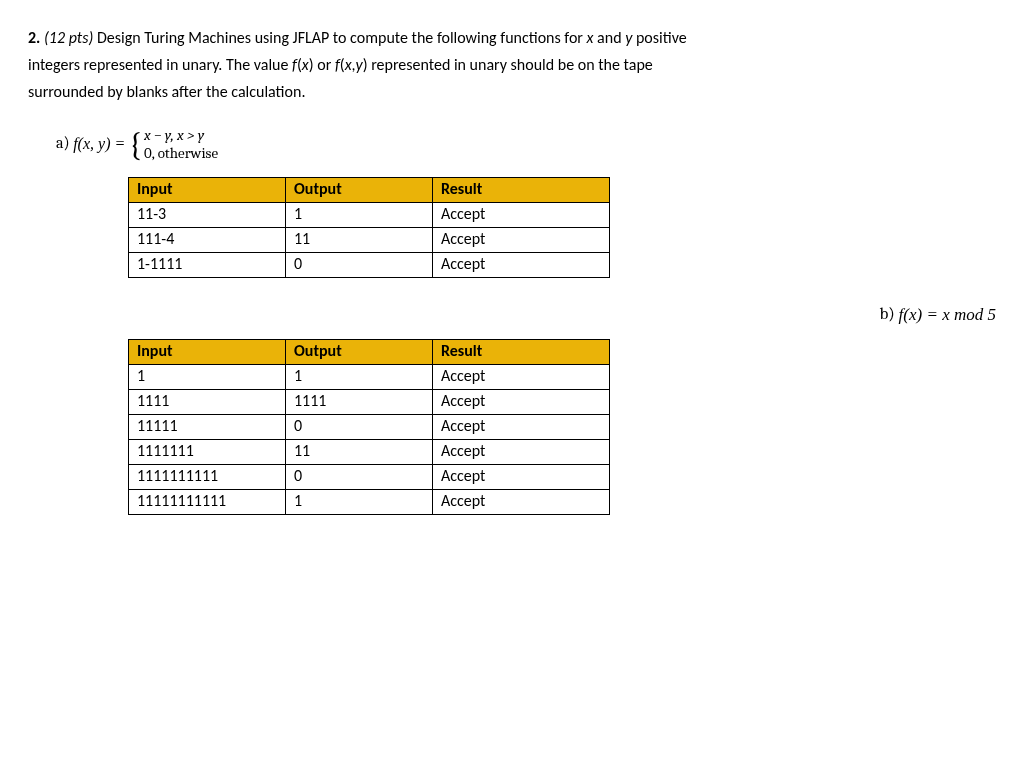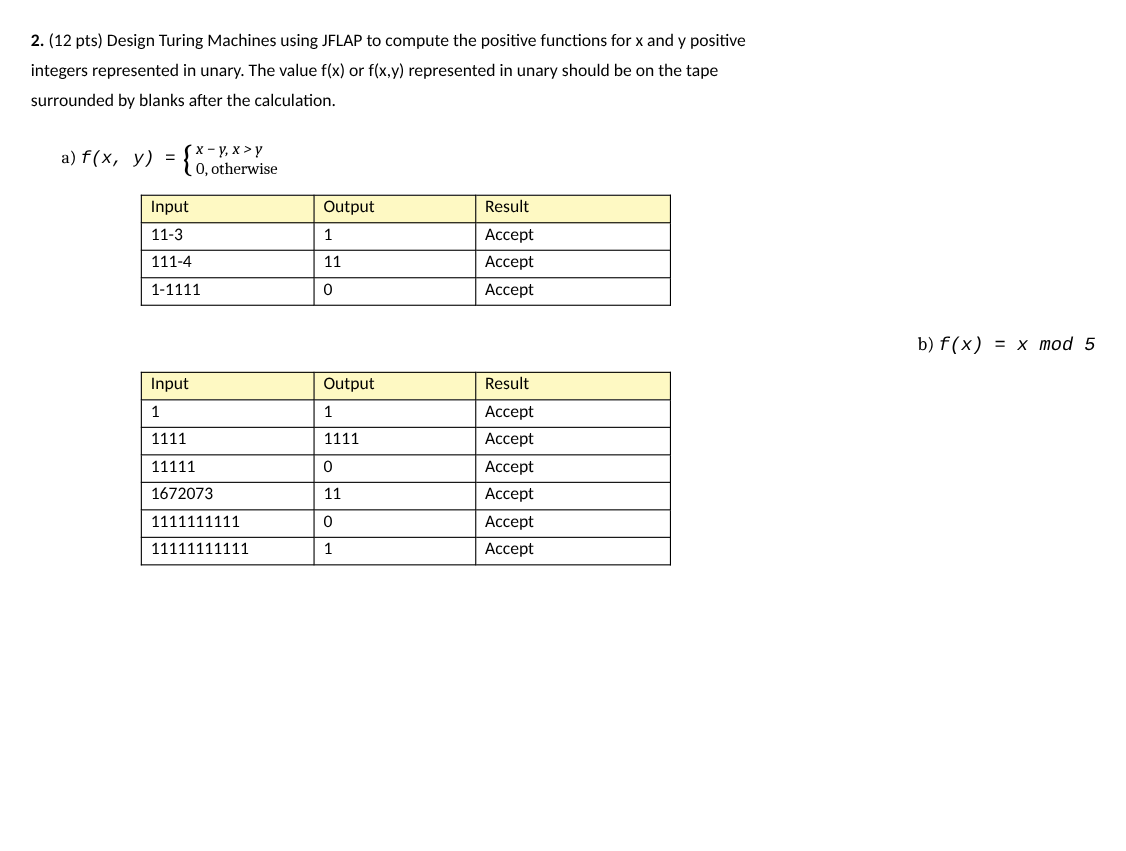--- a/index.html
+++ b/index.html
@@ -9,31 +9,31 @@
     background: #fff;
     margin: 0;
     padding: 24px 28px;
     width: 1024px;
     box-sizing: border-box;
   }
   .intro {
     line-height: 1.7;
     margin-bottom: 20px;
   }
-  .italic { }
+  .italic { font-style: italic; }
   .part-label {
     margin: 10px 0 14px 28px;
     font-family: Cambria, 'Times New Roman', serif;
     font-size: 16px;
   }
   .func {
     display: inline-block;
     vertical-align: middle;
     font-style: italic;
-    font-family: Liberation Mono, monospace;
+    font-family: Liberation Serif, serif;
   }
   .brace-wrap {
     display: inline-flex;
     align-items: center;
     vertical-align: middle;
     font-family: Cambria, 'Times New Roman', serif;
   }
   .brace {
     font-size: 34px;
     line-height: 1;
@@ -52,39 +52,39 @@
     font-size: 16px;
   }
   th, td {
     border: 1px solid #000;
     padding: 1px 8px;
     text-align: left;
     vertical-align: top;
     height: 22px;
   }
   th {
-    background: #fef9c3;
-    font-weight: normal;
+    background: #eab308;
+    font-weight: bold;
   }
   .col-input  { width: 140px; }
   .col-output { width: 130px; }
   .col-result { width: 160px; }
   .part-b {
     margin: 6px 0 14px 56px;
     font-family: Cambria, 'Times New Roman', serif;
     font-size: 17px;
     text-align: right;
   }
 </style>
 </head>
 <body>
 
 <div class="intro">
   <span><b>2.</b></span>
-  <span class="italic">(12 pts)</span><span> Design Turing Machines using JFLAP to compute the positive functions for </span><span class="italic">x</span><span> and </span><span class="italic">y</span><span> positive</span><br>
+  <span class="italic">(12 pts)</span><span> Design Turing Machines using JFLAP to compute the following functions for </span><span class="italic">x</span><span> and </span><span class="italic">y</span><span> positive</span><br>
   <span>integers represented in unary. The value </span><span class="italic">f</span><span>(</span><span class="italic">x</span><span>)</span><span> or </span><span class="italic">f</span><span>(</span><span class="italic">x</span><span>,</span><span class="italic">y</span><span>)</span><span> represented in unary should be on the tape</span><br>
   <span>surrounded by blanks after the calculation.</span>
 </div>
 
 <div class="part-label">
   <span>a)   </span>
   <span class="func">f(x, y) = </span>
   <span class="brace-wrap">
     <span class="brace">{</span>
     <span class="cases">
@@ -140,21 +140,21 @@
         <td>1111</td>
         <td>1111</td>
         <td>Accept</td>
       </tr>
   <tr>
         <td>11111</td>
         <td>0</td>
         <td>Accept</td>
       </tr>
   <tr>
-        <td>1672073</td>
+        <td>1111111</td>
         <td>11</td>
         <td>Accept</td>
       </tr>
   <tr>
         <td>1111111111</td>
         <td>0</td>
         <td>Accept</td>
       </tr>
   <tr>
         <td>11111111111</td>

